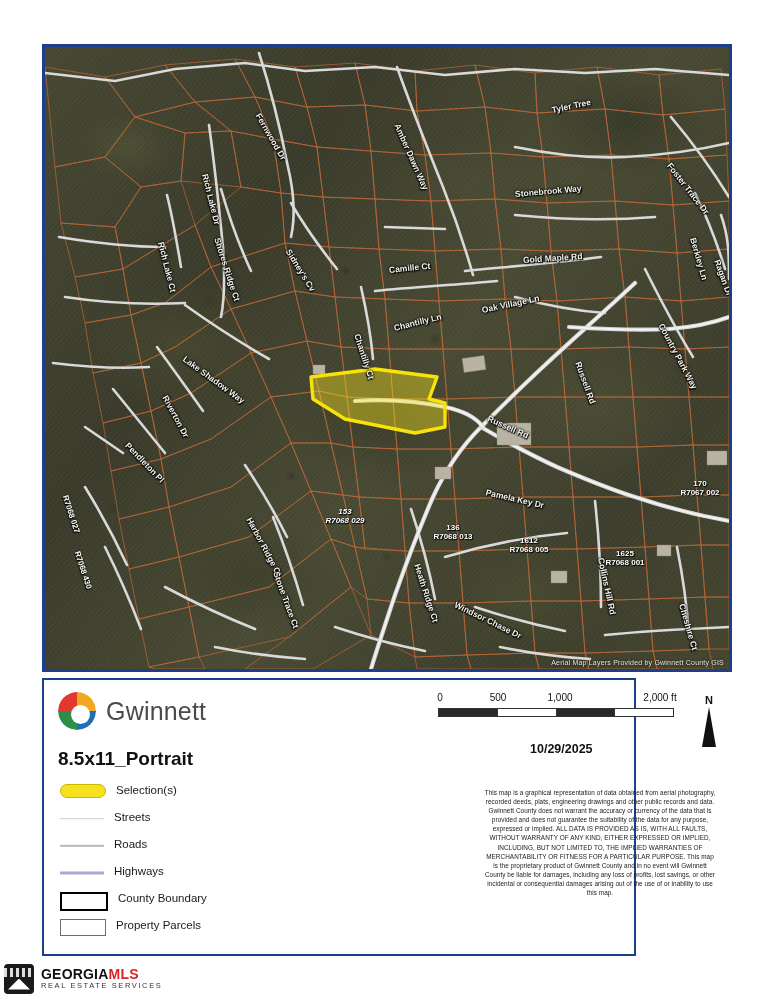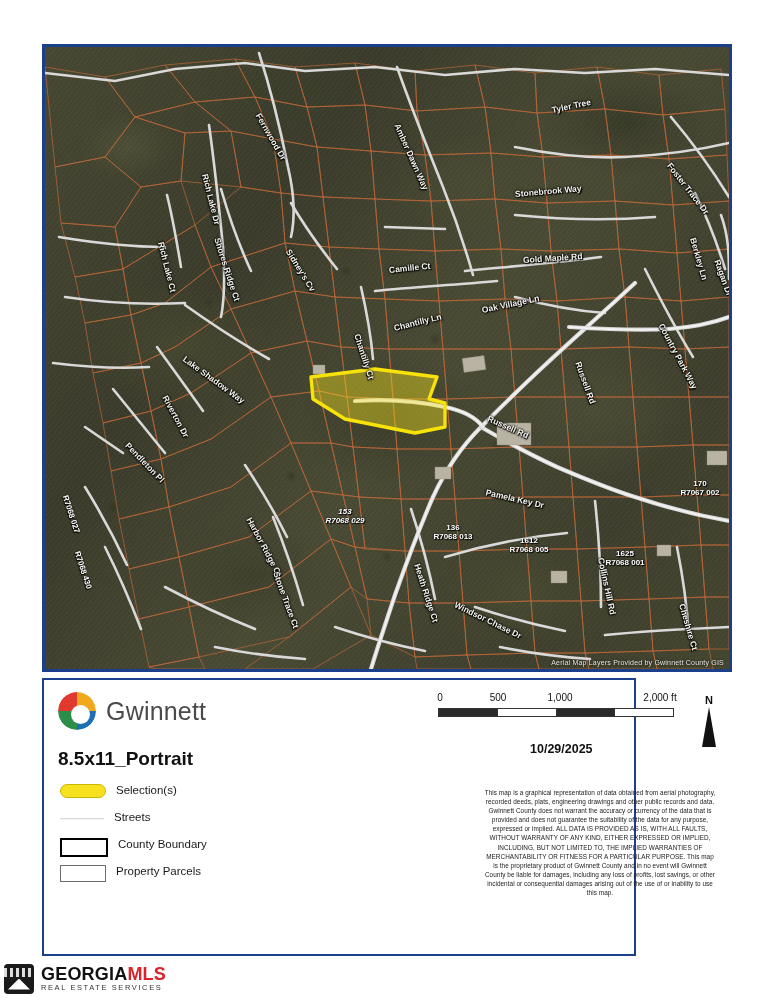--- a/index.html
+++ b/index.html
@@ -325,21 +325,21 @@
   }
   #gmls-mark::after {
     content: "";
     position: absolute;
     left: 0; top: 4px;
     width: 30px; height: 9px;
     background: repeating-linear-gradient(90deg,#ffffff 0 3px, #1a1a1a 3px 6px);
     opacity: .85;
   }
   #gmls-text { line-height: 1.05; }
-  #gmls-top { font-size: 18px; font-weight: 700; color: #111; letter-spacing: .2px; }
+  #gmls-top { font-size: 14px; font-weight: 700; color: #111; letter-spacing: .2px; }
   #gmls-top .red { color: #d8232a; }
   #gmls-sub { font-size: 7.5px; color: #333; letter-spacing: 1.6px; }
 </style>
 </head>
 <body>
 
 <div id="page">
 
   <div id="map-frame">
     <div id="map-canvas">
@@ -644,20 +644,28 @@
     <div id="legend">
       <div class="legend-row">
         <div class="legend-swatch sw-selection"></div>
         <div class="legend-label">Selection(s)</div>
       </div>
       <div class="legend-row">
         <div class="legend-swatch sw-line sw-streets"></div>
         <div class="legend-label">Streets</div>
       </div>
       <div class="legend-row">
+        <div class="legend-swatch sw-line sw-roads"></div>
+        <div class="legend-label">Roads</div>
+      </div>
+      <div class="legend-row">
+        <div class="legend-swatch sw-line sw-highways"></div>
+        <div class="legend-label">Highways</div>
+      </div>
+      <div class="legend-row">
         <div class="legend-swatch sw-county"></div>
         <div class="legend-label">County Boundary</div>
       </div>
       <div class="legend-row">
         <div class="legend-swatch sw-parcels"></div>
         <div class="legend-label">Property Parcels</div>
       </div>
     </div>
 
     <div id="scalebar">

